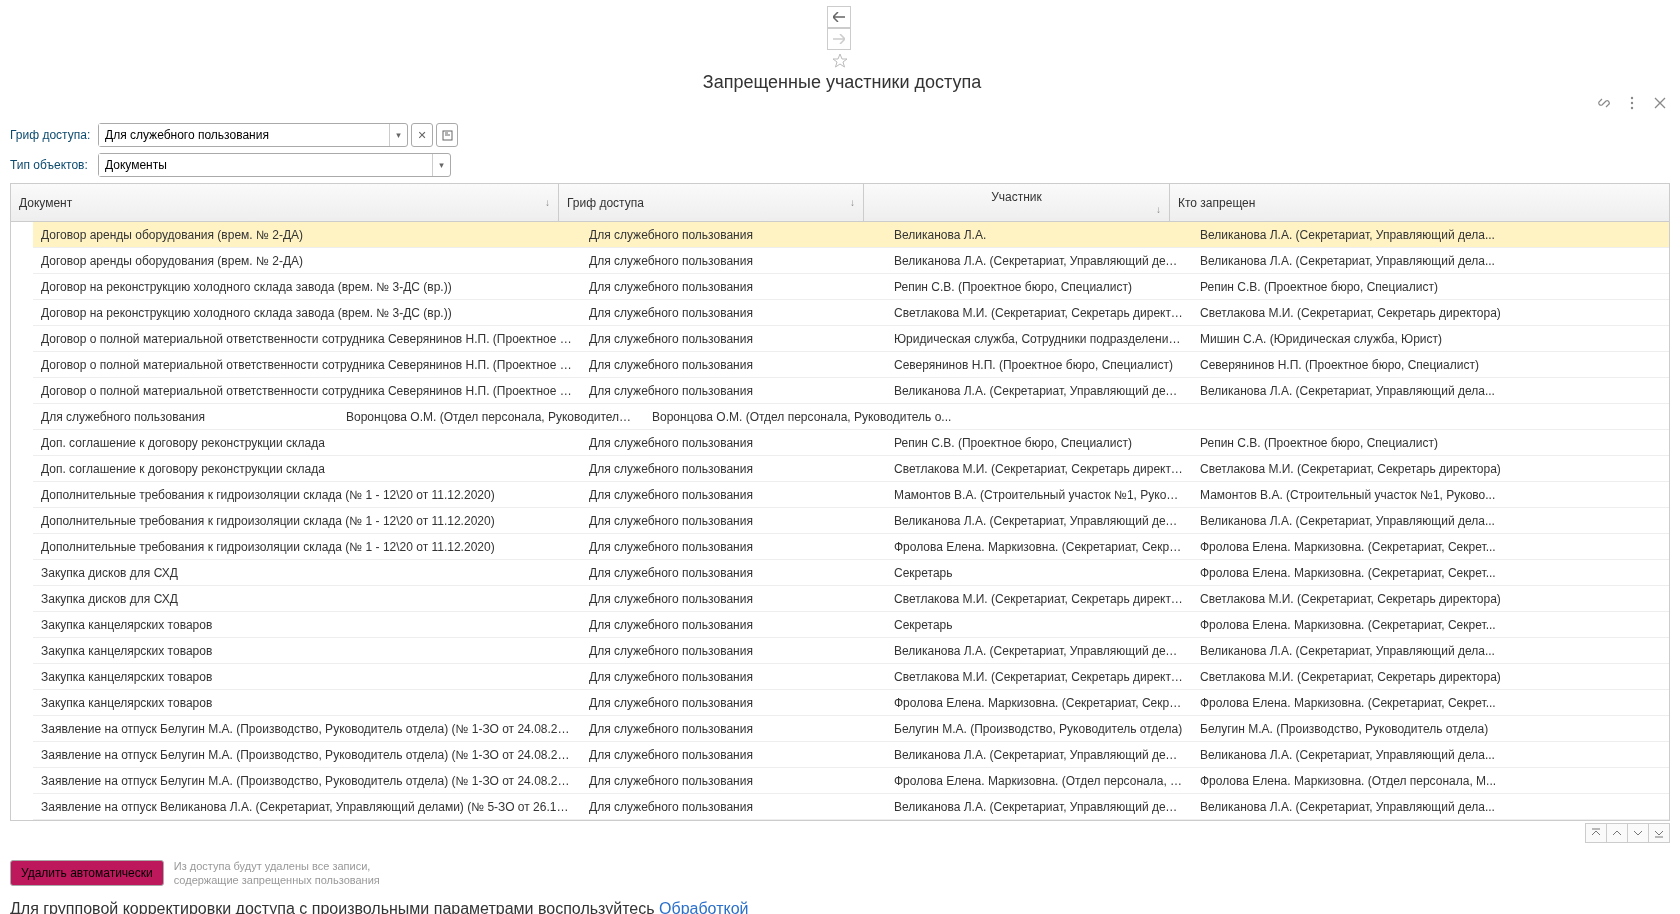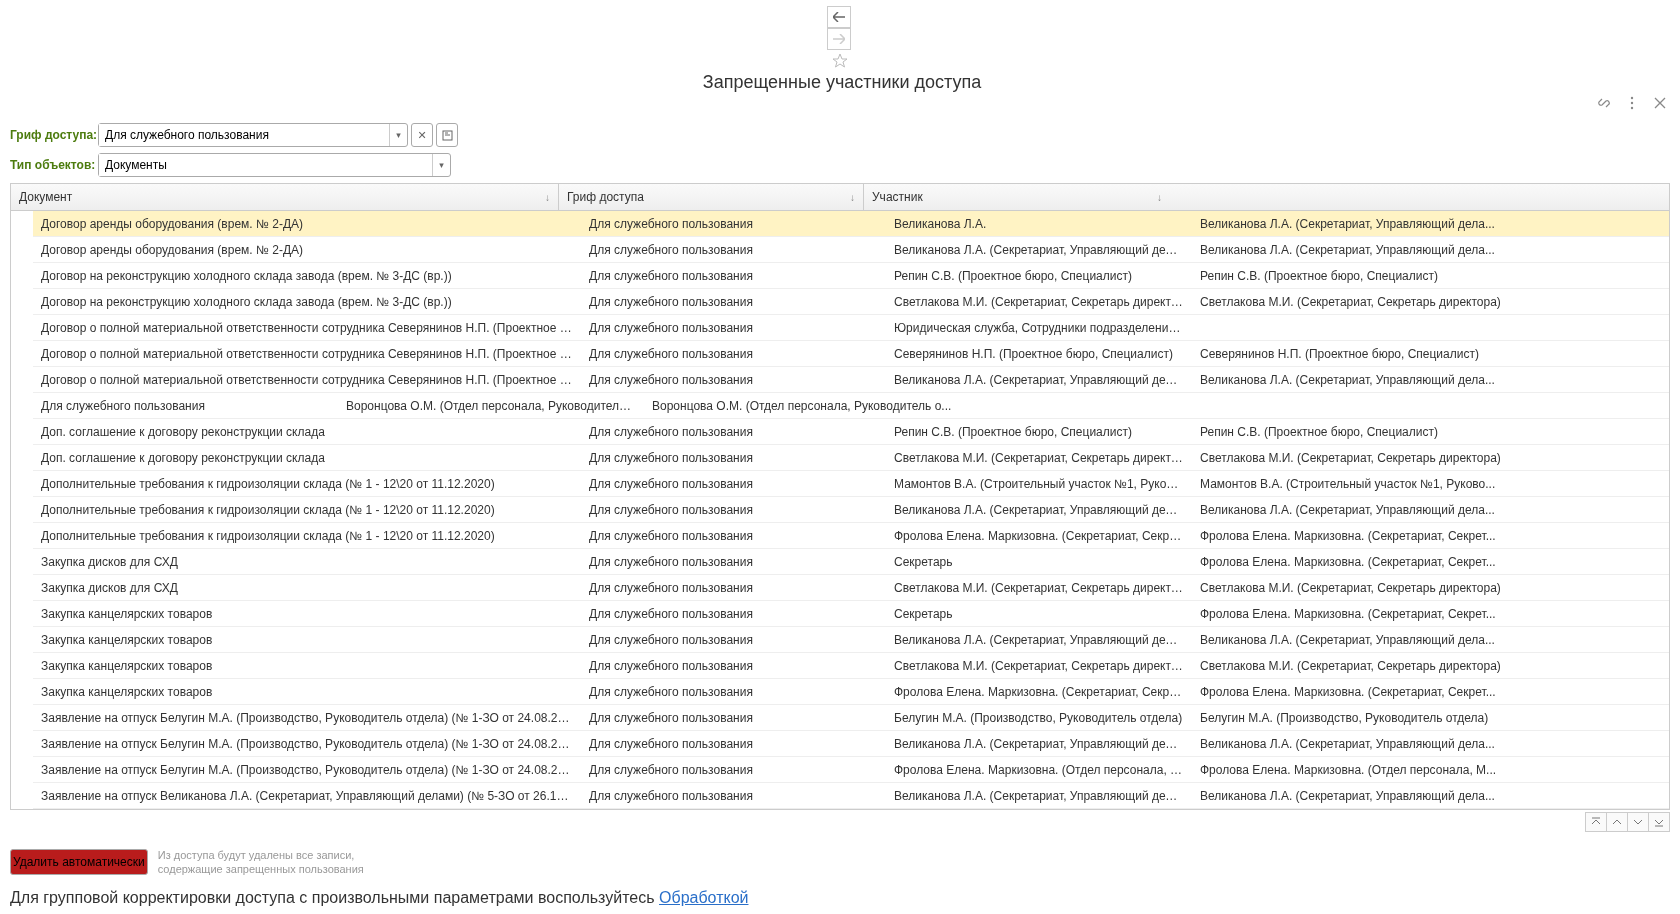--- a/index.html
+++ b/index.html
@@ -4,42 +4,42 @@
 <style>
 * { box-sizing: border-box; margin: 0; padding: 0; }
 body { font-family: Arial, sans-serif; font-size: 12px; color: #333; background: #fff; padding: 6px 10px; width: 1680px; }
 .header { display: flex; align-items: center; margin-bottom: 10px; flex-direction: column; }
 .nav-btn { width: 24px; height: 22px; border: 1px solid #ccc; background: #fff; display: inline-flex; align-items: center; justify-content: center; cursor: pointer; margin-right: 2px; }
 .star-icon { width: 24px; height: 22px; display: inline-flex; align-items: center; justify-content: center; color: #aaa; margin: 0 4px; }
 .page-title { font-size: 18px; font-weight: normal; color: #333; margin-left: 4px; }
 .header-right { margin-left: auto; display: flex; gap: 8px; align-items: center; }
 .header-icon { width: 20px; height: 20px; display: flex; align-items: center; justify-content: center; color: #888; cursor: pointer; }
 .filter-row { display: flex; align-items: center; margin-bottom: 6px; }
-.filter-label { width: 88px; color: #4d7c0f; font-weight: bold; }
+.filter-label { width: 88px; color: #0c4a6e; }
 .filter-input { display: flex; align-items: center; border: 1px solid #aaa; border-radius: 3px; height: 24px; background: #fff; }
 .filter-input input { border: none; outline: none; padding: 0 6px; font-size: 12px; font-family: inherit; height: 22px; }
 .filter-input .drop { width: 18px; border-left: 1px solid #ccc; display: flex; align-items: center; justify-content: center; height: 100%; cursor: pointer; color: #666; font-size: 9px; }
 .sq-btn { width: 22px; height: 24px; border: 1px solid #aaa; border-radius: 3px; margin-left: 3px; display: flex; align-items: center; justify-content: center; background: #fff; cursor: pointer; color: #666; font-size: 11px; }
 .table-wrap { border: 1px solid #ccc; margin-top: 4px; }
 .thead { display: flex; background: linear-gradient(#fafafa, #eee); border-bottom: 1px solid #ccc; }
 .th { padding: 6px 8px; border-right: 1px solid #ccc; position: relative; display: flex; align-items: center; }
 .th:last-child { border-right: none; }
 .th .sort { margin-left: auto; color: #888; font-size: 10px; }
 .tbody { }
 .tr { display: flex; border-bottom: 1px solid #eee; height: 26px; align-items: center; margin-left: 22px; }
 .tr.selected { background: #fff3c4; }
 .td { padding: 0 8px; overflow: hidden; white-space: nowrap; text-overflow: ellipsis; border-right: 1px solid transparent; }
 .col-doc { width: 548px; flex-shrink: 0; }
 .col-grif { width: 305px; flex-shrink: 0; }
-.col-part { width: 306px; flex-shrink: 0; }
+.col-part { width: 306px; flex-shrink: 0; flex-direction: column; }
 .col-who { flex: 1; }
 .scroll-btns { display: flex; justify-content: flex-end; margin-top: 2px; }
 .scroll-btns .sb { width: 22px; height: 20px; border: 1px solid #ccc; background: #fafafa; display: flex; align-items: center; justify-content: center; cursor: pointer; font-size: 11px; color: #666; margin-left: -1px; }
 .footer { margin-top: 16px; display: flex; align-items: center; gap: 10px; }
-.btn-delete { padding: 5px 2px; border: 1px solid #aaa; border-radius: 3px; background: #b91c1c; cursor: pointer; font-size: 12px; }
+.btn-delete { padding: 5px 10px; border: 1px solid #aaa; border-radius: 3px; background: #be185d; cursor: pointer; font-size: 12px; }
 .hint { color: #999; font-size: 11px; line-height: 1.3; }
 .bottom-link { margin-top: 12px; font-size: 16px; }
 .bottom-link a { color: #2a6fc9; text-decoration: underline; }
 svg { display: block; }
 </style>
 </head>
 <body>
 
 <div class="header">
   <button class="nav-btn">
@@ -109,20 +109,23 @@
         <span class="sort">↓</span>
       </div>
     <div class="th col-grif">
         <span>Гриф доступа</span>
         <span class="sort">↓</span>
       </div>
     <div class="th col-part">
         <span>Участник</span>
         <span class="sort">↓</span>
       </div>
+    <div class="th col-who">
+        <span>Кто запрещен</span>
+      </div>
   </div>
   <div class="tbody" id="tbody">
       <div class="tr selected">
         <div class="td col-doc">Договор аренды оборудования (врем. № 2-ДА)</div>
         <div class="td col-grif">Для служебного пользования</div>
         <div class="td col-part">Великанова Л.А.</div>
         <div class="td col-who">Великанова Л.А. (Секретариат, Управляющий дела...</div>
       </div>
       <div class="tr">
         <div class="td col-doc">Договор аренды оборудования (врем. № 2-ДА)</div>
@@ -139,20 +142,21 @@
       <div class="tr">
         <div class="td col-doc">Договор на реконструкцию холодного склада завода (врем. № 3-ДС (вр.))</div>
         <div class="td col-grif">Для служебного пользования</div>
         <div class="td col-part">Светлакова М.И. (Секретариат, Секретарь директора)</div>
         <div class="td col-who">Светлакова М.И. (Секретариат, Секретарь директора)</div>
       </div>
       <div class="tr">
         <div class="td col-doc">Договор о полной материальной ответственности сотрудника Северянинов Н.П. (Проектное бюро...</div>
         <div class="td col-grif">Для служебного пользования</div>
         <div class="td col-part">Юридическая служба, Сотрудники подразделения (...</div>
+        <div class="td col-who">Мишин С.А. (Юридическая служба, Юрист)</div>
       </div>
       <div class="tr">
         <div class="td col-doc">Договор о полной материальной ответственности сотрудника Северянинов Н.П. (Проектное бюро...</div>
         <div class="td col-grif">Для служебного пользования</div>
         <div class="td col-part">Северянинов Н.П. (Проектное бюро, Специалист)</div>
         <div class="td col-who">Северянинов Н.П. (Проектное бюро, Специалист)</div>
       </div>
       <div class="tr">
         <div class="td col-doc">Договор о полной материальной ответственности сотрудника Северянинов Н.П. (Проектное бюро...</div>
         <div class="td col-grif">Для служебного пользования</div>

